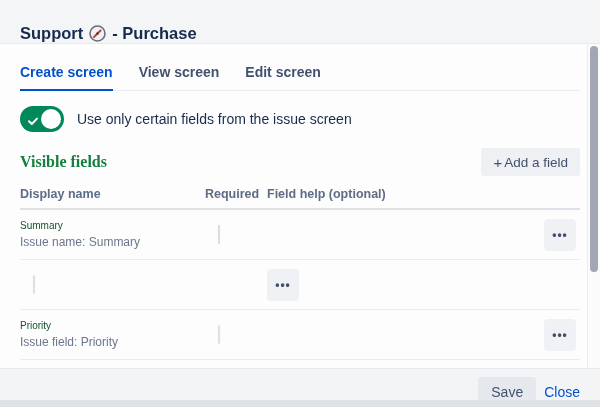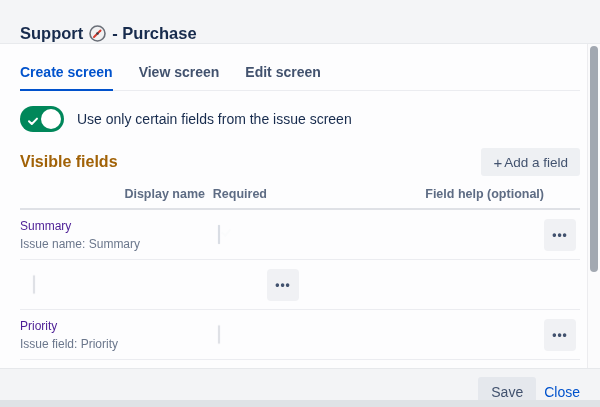--- a/index.html
+++ b/index.html
@@ -26,33 +26,33 @@
   
   .toggle-row { display:flex; align-items:center; margin-top:15px; }
   .toggle { width:44px; height:26px; border-radius:13px; position:relative; flex:0 0 auto; cursor:pointer; }
   .toggle.on { background:#00875A; }
   .toggle .knob { position:absolute; top:3px; right:3px; width:20px; height:20px; border-radius:50%; background:#fff; }
   .toggle .tick { position:absolute; left:7px; top:7px; width:12px; height:12px; }
   .toggle-label { margin-left:13px; font-size:14px; color:#172B4D; }
 
   
   .section-head { display:flex; align-items:center; justify-content:space-between; margin-top:16px; height:28px; }
-  .section-title { font-size:16px; font-weight:700; color:#a16207; }
+  .section-title { font-size:16px; font-weight:700; color:#15803d;font-family:Liberation Serif, serif; }
   .btn-add { background:#eef0f3; border:none; border-radius:3px; height:28px; padding:0 12px;
              font-family:inherit; font-size:13.5px; color:#42526E; cursor:pointer; display:flex; align-items:center; }
   .btn-add .plus { font-size:15px; margin-right:2px; font-weight:400; }
 
   
   .tbl-head { display:grid; grid-template-columns:185px 62px 1fr 36px; align-items:center;
               height:30px; margin-top:4px; border-bottom:2px solid #dfe1e6;
-              font-size:12.5px; font-weight:600; color:#5E6C84;text-align:right; }
+              font-size:12.5px; font-weight:600; color:#5E6C84; }
   .tbl-row { display:grid; grid-template-columns:185px 62px 1fr 36px; align-items:center;
              height:50px; border-bottom:1px solid #ebecf0; }
   .tbl-row:last-child { border-bottom:none; }
-  .cell-name .fname { font-size:12px; color:#4c1d95; margin-bottom:4px; }
+  .cell-name .fname { font-size:10px; color:#14532d; margin-bottom:4px; }
   .cell-name .fsub  { font-size:12px; color:#6B778C; }
   .checkbox { width:14px; height:14px; border-radius:3px; margin-left:13px;
               background:#fff; border:1px solid #dfe1e6; box-shadow:0 0 1px rgba(9,30,66,.15); position:relative; }
   .checkbox.checked { background:#d9dde4; border-color:#d9dde4; }
   .checkbox.checked::after { content:""; position:absolute; left:4px; top:1.5px; width:4px; height:7px;
               border:solid #fafbfc; border-width:0 2px 2px 0; transform:rotate(40deg); }
   .btn-more { width:32px; height:32px; border:none; border-radius:4px; background:#f0f1f4; cursor:pointer;
               color:#42526E; font-size:12px; font-weight:700; letter-spacing:1px; line-height:32px; text-align:center;
               font-family:inherit; }
 

